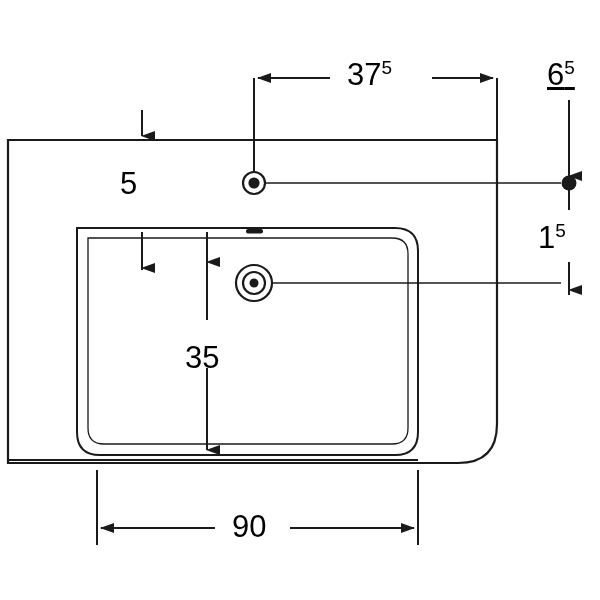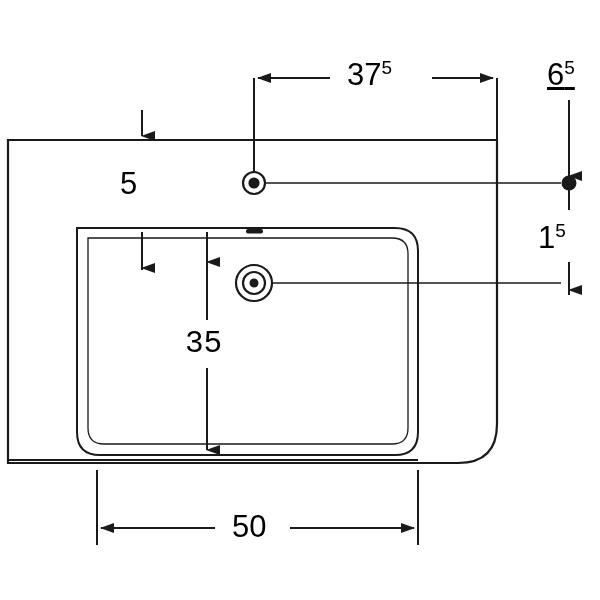--- a/index.html
+++ b/index.html
@@ -149,21 +149,21 @@
   </div>
 
   <div class="dim-label dim-main" style="left:120px; top:167px;">
     <span>5</span><span class="dim-sup"></span>
   </div>
 
   <div class="dim-label dim-main" style="left:538px; top:221px;">
     <span>1</span><span class="dim-sup">5</span>
   </div>
 
-  <div class="dim-label dim-main" style="left:185px; top:327px;font-family:Liberation Mono, monospace;">
+  <div class="dim-label dim-main" style="left:185px; top:341px;">
     <span>35</span><span class="dim-sup"></span>
   </div>
 
   <div class="dim-label dim-main" style="left:232px; top:510px;">
-    <span>50</span><span class="dim-sup"></span>
+    <span>90</span><span class="dim-sup"></span>
   </div>
 
 </div>
 
 </body></html>

